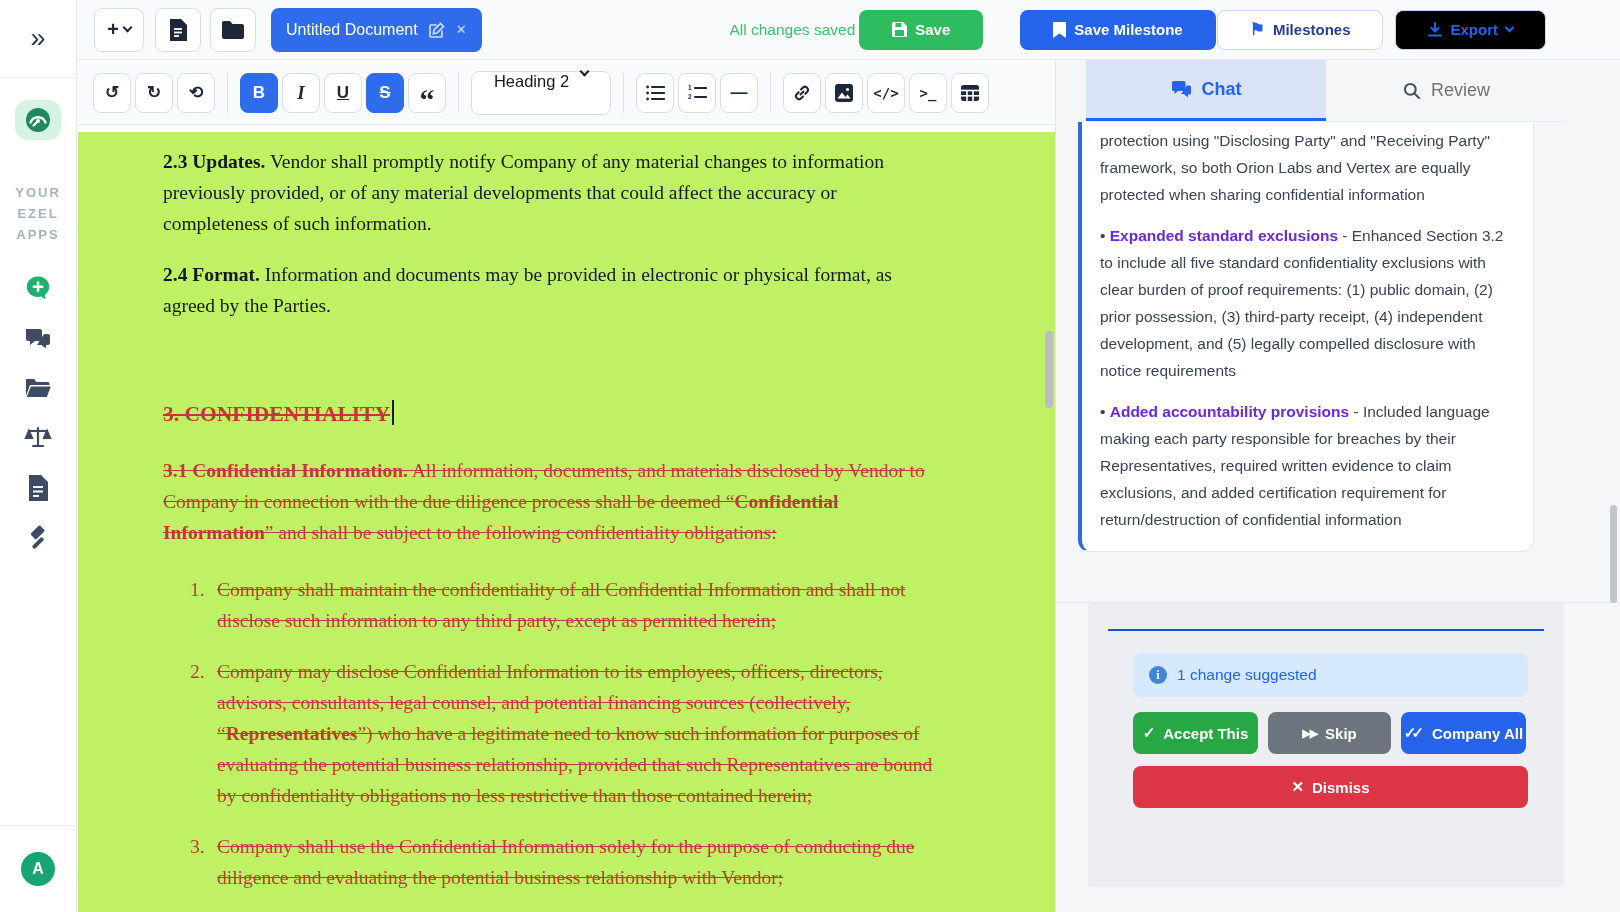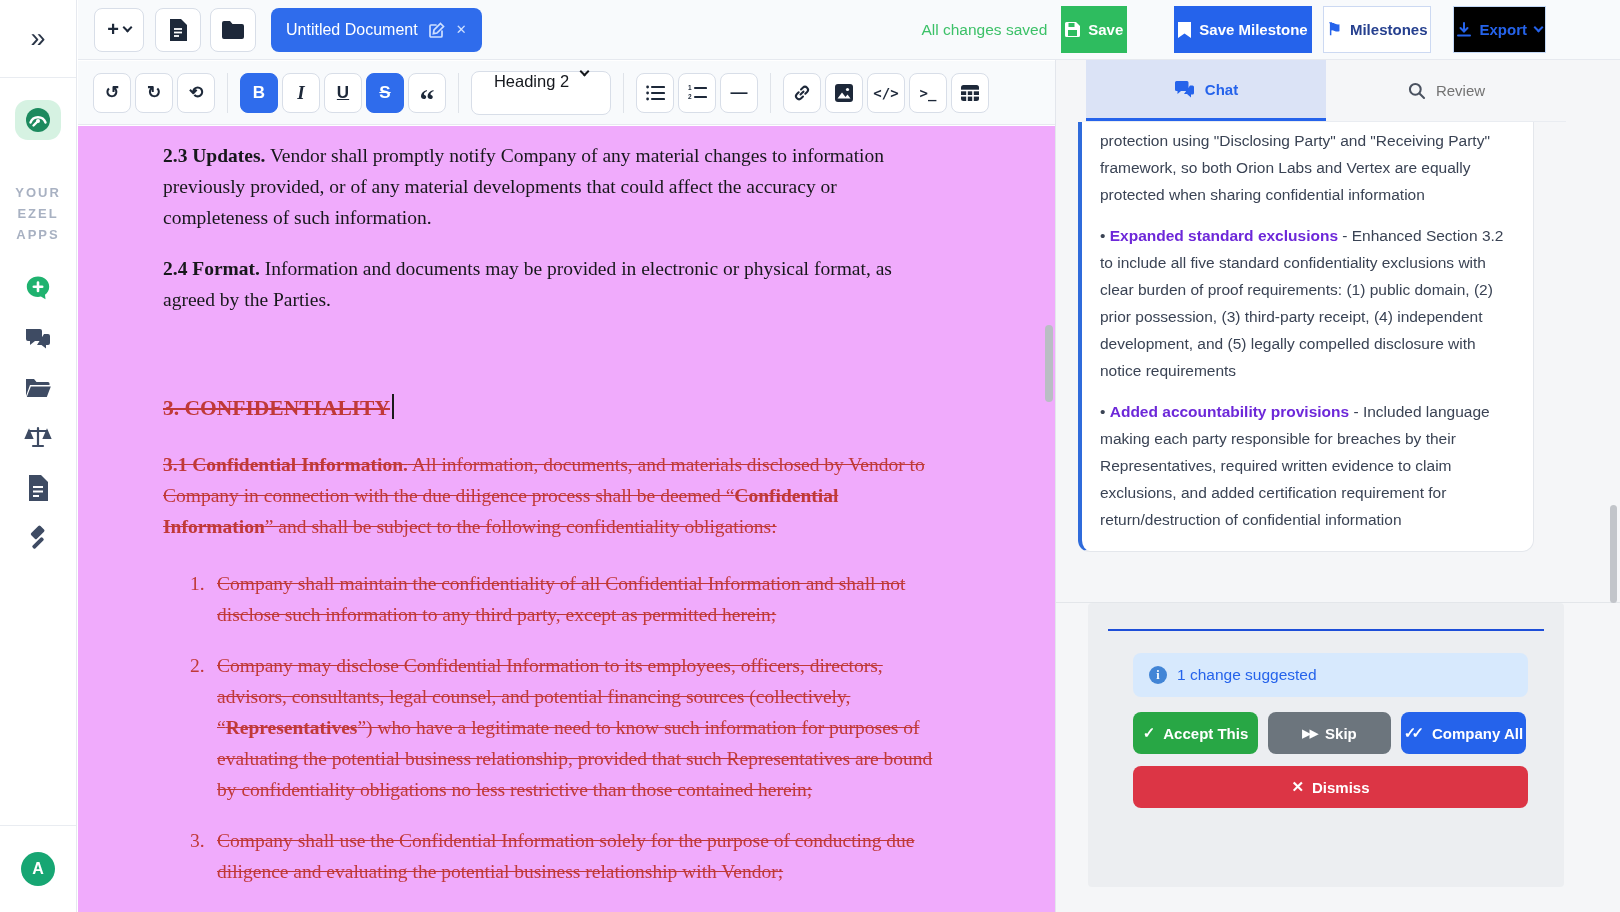--- a/index.html
+++ b/index.html
@@ -27,24 +27,24 @@
   .header { position:absolute; left:78px; top:0; right:0; height:60px; background:#f8fafc;
             border-bottom:1px solid #e6e9ef; display:flex; align-items:center; padding:0 74px 0 16px; z-index:5; }
   .hbtn { height:44px; background:#fff; border:1px solid #d8dee8; border-radius:8px;
           display:flex; align-items:center; justify-content:center; gap:5px; color:#1d2839; cursor:pointer; }
   .add-btn { width:50px; font-size:20px; font-weight:600; }
   .icon-btn44 { width:46px; }
   .doc-tab { height:44px; margin-left:15px; background:#2f6cec; border-radius:8px; color:#fff;
              display:flex; align-items:center; gap:11px; padding:0 15px; cursor:pointer; }
   .doc-tab-title { font-size:16px; }
   .doc-tab .x { color:#cfe0ff; font-size:13px; cursor:pointer; }
-  .hdr-right { margin-left:auto; display:flex; align-items:center; gap:11px;text-align:right; }
+  .hdr-right { margin-left:auto; display:flex; align-items:center; gap:1px;text-align:right; }
   .saved-txt { color:#3cc168; font-size:15.5px; margin-right:3px; }
-  .pill { height:47px; border-radius:0; display:flex; align-items:center; gap:8px;
-          padding:0 3px; font-size:15px; font-weight:700; cursor:pointer; border:1px solid transparent; }
+  .pill { height:40px; border-radius:8px; display:flex; align-items:center; gap:8px;
+          padding:0 32px; font-size:15px; font-weight:700; cursor:pointer; border:1px solid transparent; }
   .pill-save { background:#2ebc5f; color:#fff; }
   .pill-ms   { background:#2563eb; color:#fff;margin-left:36px; }
   .pill-mls  { background:#fff; color:#26408f; border-color:#ccd9f2; }
   .pill-exp  { background:#000000; color:#2563eb; border-color:#c3d8f6;margin-left:11px; }
   .chev { width:7px; height:7px; border-right:2px solid currentColor; border-bottom:2px solid currentColor;
           transform:rotate(45deg); margin-top:-4px; display:inline-block; }
 
   
   .toolbar { position:absolute; left:78px; top:61px; width:977px; height:64px; background:#f8fafc;
              border-bottom:1px solid #e6e9ef; display:flex; align-items:center; padding-left:15px; z-index:4; }
@@ -55,41 +55,41 @@
   .tbtn .uline { text-decoration:underline; }
   .tbtn .sline { text-decoration:line-through; }
   .tbtn.quote { font-family:"Liberation Serif", serif; font-size:30px; padding-top:14px; }
   .tsep { width:1px; height:40px; background:#dfe3e9; margin:0 12px 0 8px; }
   .hsel { width:140px; height:44px; background:#fff; border:1px solid #d8dee8; border-radius:8px;
           display:flex; justify-content:center; gap:12px; font-size:16.5px;
           color:#15181d; margin-right:4px; cursor:pointer; }
   .mono { font-family:"DejaVu Sans Mono", monospace; font-size:14px; font-weight:700; }
 
   
-  .doc { position:absolute; left:78px; top:126px; width:977px; bottom:0; background:#f0abfc; overflow:hidden; }
+  .doc { position:absolute; left:78px; top:132px; width:977px; bottom:0; background:#bef264; overflow:hidden; }
   .doc-body { padding:14px 0 0 85px; width:867px; font-family:"Liberation Serif", serif;
               font-size:19.5px; line-height:31px; color:#17181b; }
   .doc-body p { margin-bottom:20px; width:782px; }
   .red { color:#c03938; }
   .strike { text-decoration:line-through; }
   .doc-h { margin-top:78px; font-size:21.5px; font-weight:700; line-height:30px; }
   .caret { display:inline-block; width:2px; height:25px; background:#1a1a1a; margin-left:2px; vertical-align:-4px; }
   .p31 { margin-top:26px; }
   .doc-ol { margin-top:26px; list-style:none; }
   .doc-ol li { display:flex; margin-bottom:20px; padding-left:27px; width:782px; }
   .linum { flex:0 0 18px; margin-right:9px; }
   .doc-scroll { position:absolute; right:2px; top:199px; width:8px; height:77px; background:#b9bdc4; border-radius:4px; }
 
   
   .panel { position:absolute; left:1055px; top:60px; width:565px; bottom:0;
            background:#f5f6f8; border-left:1px solid #e3e6ec; }
   .tabs { position:absolute; top:0; left:30px; width:480px; height:62px; display:flex;
           border-bottom:1px solid #e9ecf1; }
   .tab { flex:1; display:flex; align-items:center; justify-content:center; gap:10px;
-         font-size:15px; cursor:pointer; }
+         font-size:18px; cursor:pointer; }
   .tab-chat { background:#dbe3f6; border-bottom:3px solid #2563eb; color:#2563eb; font-weight:700; }
   .tab-review { color:#737373; }
 
   .chat-scroll { position:absolute; top:62px; left:0; width:565px; height:480px; overflow:hidden; }
   .chat-card { margin:-12px 0 0 22px; width:456px; background:#fff; border:1px solid #e4e7ec;
                border-left:4px solid #2f6bdb; border-radius:12px; padding:16px 20px 18px 18px;
                font-size:15.5px; line-height:27px; color:#3a4354; }
   .chat-card .cp { margin-bottom:14px; }
   .chat-card b { color:#6d28d9;margin-top:44px; }
 

